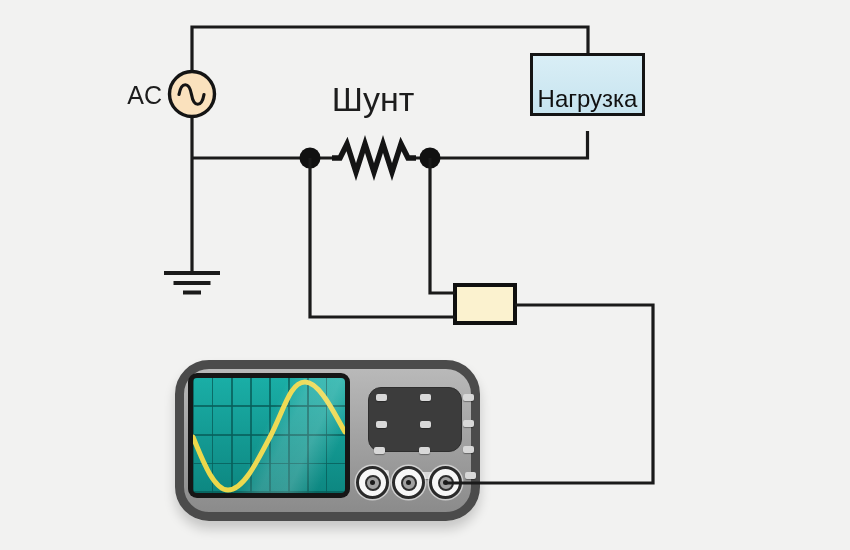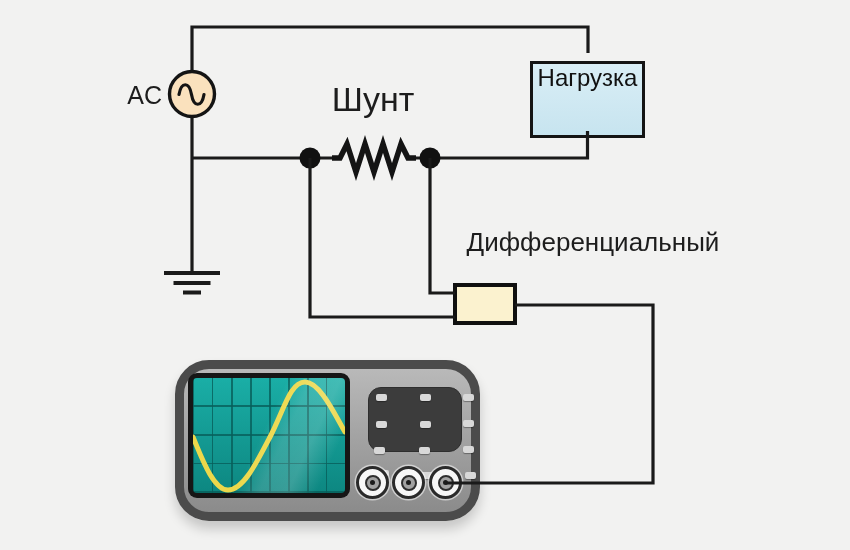--- a/index.html
+++ b/index.html
@@ -9,24 +9,24 @@
     background:#f2f2f1;
   }
   .label{
     position:absolute;color:#1d1d1d;font-size:25px;line-height:1.2;
     white-space:nowrap;
   }
   .lbl-ac{left:118px;top:80px;width:44px;text-align:right;}
   .lbl-shunt{left:312px;top:79px;width:122px;text-align:center;font-size:34px;}
   .lbl-probe{left:441px;top:226px;width:304px;text-align:center;font-size:26px;line-height:33px;white-space:normal;}
   .load-box{
-    position:absolute;left:530px;top:61px;width:115px;height:77px;
+    position:absolute;left:530px;top:53px;width:115px;height:63px;
     box-sizing:border-box;border:3.5px solid #141414;
     background:linear-gradient(180deg,#d9eef6 0%,#c7e4ef 100%);
-    display:flex;align-items:flex-start;justify-content:center;
+    display:flex;align-items:flex-end;justify-content:center;
     font-size:24px;color:#111;z-index:5;
   }
   .probe-box{
     position:absolute;left:453px;top:283px;width:64px;height:42px;
     box-sizing:border-box;border:4px solid #101010;background:#fbf2cf;z-index:5;
   }
   .wires{position:absolute;left:0;top:0;z-index:30;pointer-events:none;}
 
   
   .scope{
@@ -148,16 +148,15 @@
 
     <path d="M515,305 H653 V483 H446" fill="none" stroke="#1a1a1a" stroke-width="3.2"></path>
 
     <circle cx="192" cy="94" r="22.5" fill="#fae1bd" stroke="#141414" stroke-width="3.4"></circle>
     <path d="M179,94.5 c2.3,-13 10.2,-13 12.5,0 c2.3,13 10.2,13 12.5,0" fill="none" stroke="#141414" stroke-width="3.2" stroke-linecap="round"></path>
   </svg>
 
   <div class="label lbl-ac">AC</div>
   <div class="label lbl-shunt">Шунт</div>
   <div class="label lbl-probe">
-    <div>Дифференциальный</div>
   </div>
 
 </div>
 
 </body></html>

